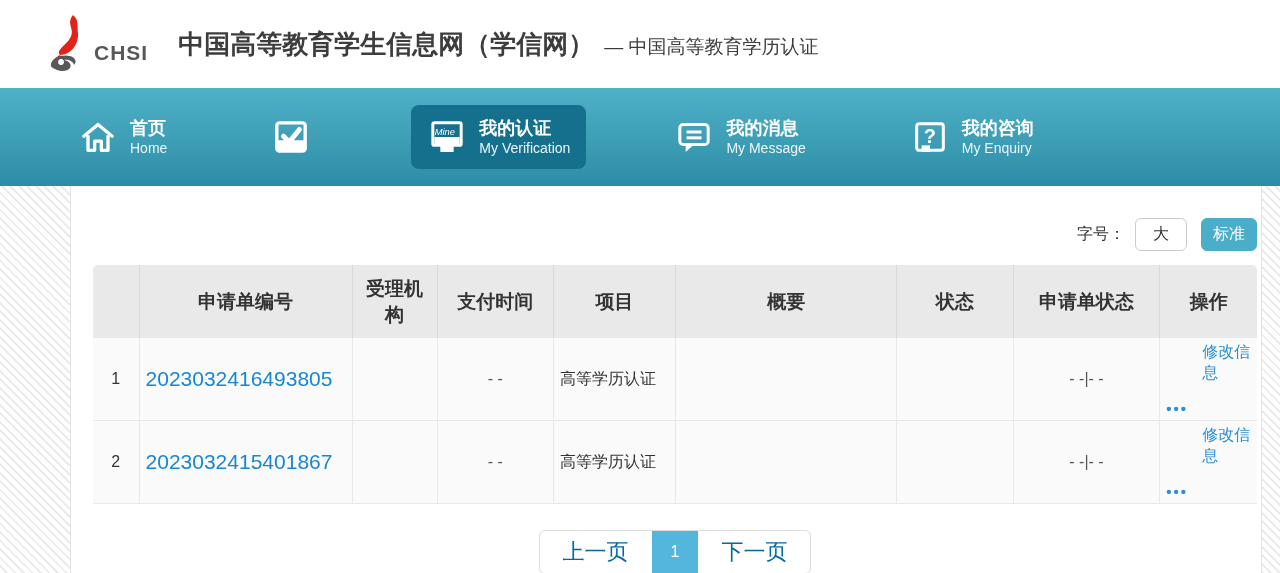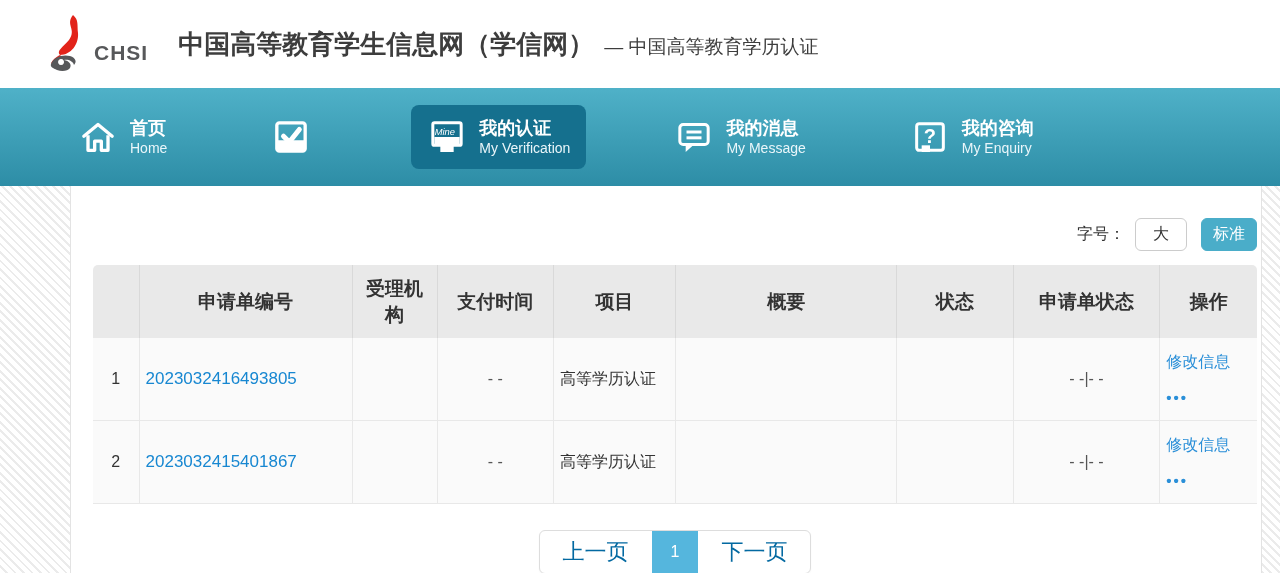--- a/index.html
+++ b/index.html
@@ -37,25 +37,25 @@
 
   table.app-table { width:100%; border-collapse:separate; border-spacing:0; margin-top:15px; table-layout:fixed; }
   .app-table thead th { background:#e9e9e9; height:73px; font-size:19px; font-weight:bold; color:#333; text-align:center; border-right:1px solid #d9d9d9; vertical-align:middle; padding:0 6px; }
   .app-table thead th:first-child { border-top-left-radius:5px; }
   .app-table thead th:last-child { border-right:none; border-top-right-radius:5px; }
   .app-table tbody td { background:#fafafa; height:83px; font-size:16px; vertical-align:middle; border-right:1px solid #e8e8e8; border-bottom:1px solid #e8e8e8; padding:0 6px; }
   .app-table tbody td:last-child { border-right:none; }
   .cell-center { text-align:center; }
   .cell-idx { text-align:center; color:#333; font-size:17px; }
   .cell-orderno { padding-left:14px; }
-  .order-link { color:#1787d1; font-size:17px; text-decoration:none; cursor:pointer; }
+  .order-link { color:#1787d1; font-size:21px; text-decoration:none; cursor:pointer; }
   .cell-project { padding-left:8px; color:#333; }
   .dash { color:#555; }
   .cell-action { padding-left:20px; }
-  .action-edit { color:#2a8fd8; font-size:16px; cursor:pointer; display:block; }
+  .action-edit { color:#2a8fd8; font-size:16px; cursor:pointer; display:block;margin-left:36px; }
   .action-more { color:#2a8fd8; font-size:15px; font-weight:bold; letter-spacing:2px; cursor:pointer; display:block; margin-top:16px; }
 
   .pagination-row { display:flex; justify-content:center; margin-top:26px; }
   .pagination { display:flex; align-items:stretch; border:1px solid #ddd; border-radius:6px; overflow:hidden; background:#fff; box-shadow:0 1px 2px rgba(0,0,0,0.04); }
   .page-btn { font-size:22px; color:#0369a1; padding:6px 23px; cursor:pointer; display:flex; align-items:center; }
   .page-current { background:#55b6dd; color:#fff; font-size:16px; padding:6px 19px; cursor:pointer; display:flex; align-items:center; }
 </style>
 </head>
 <body>
 

